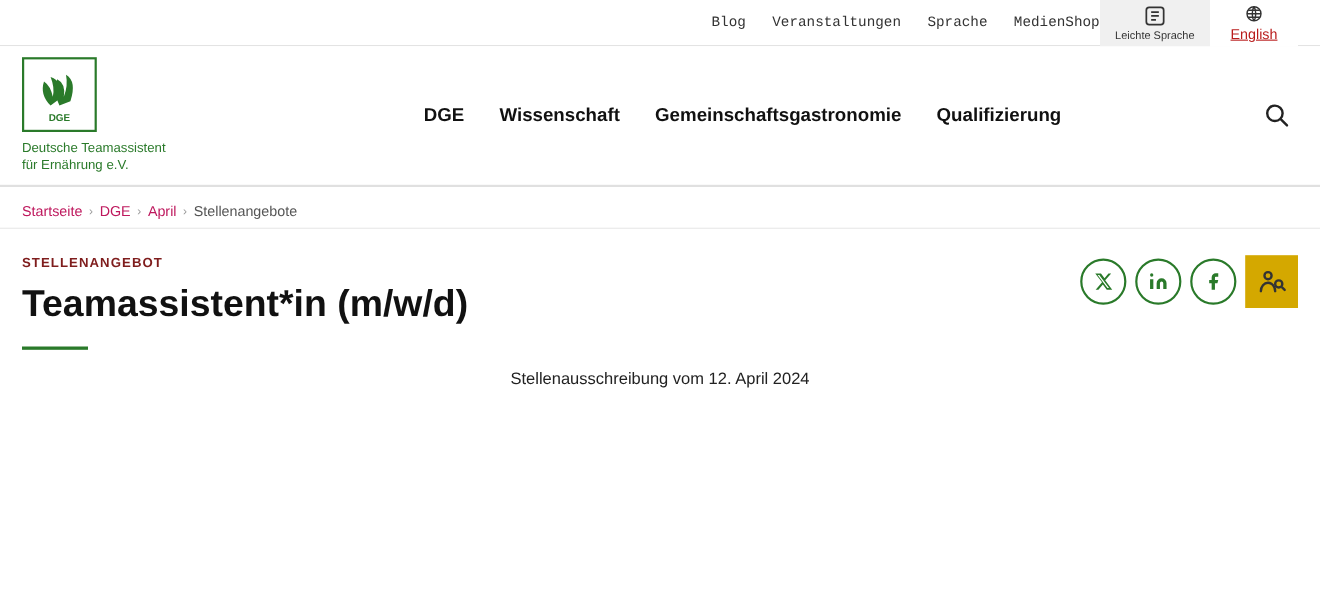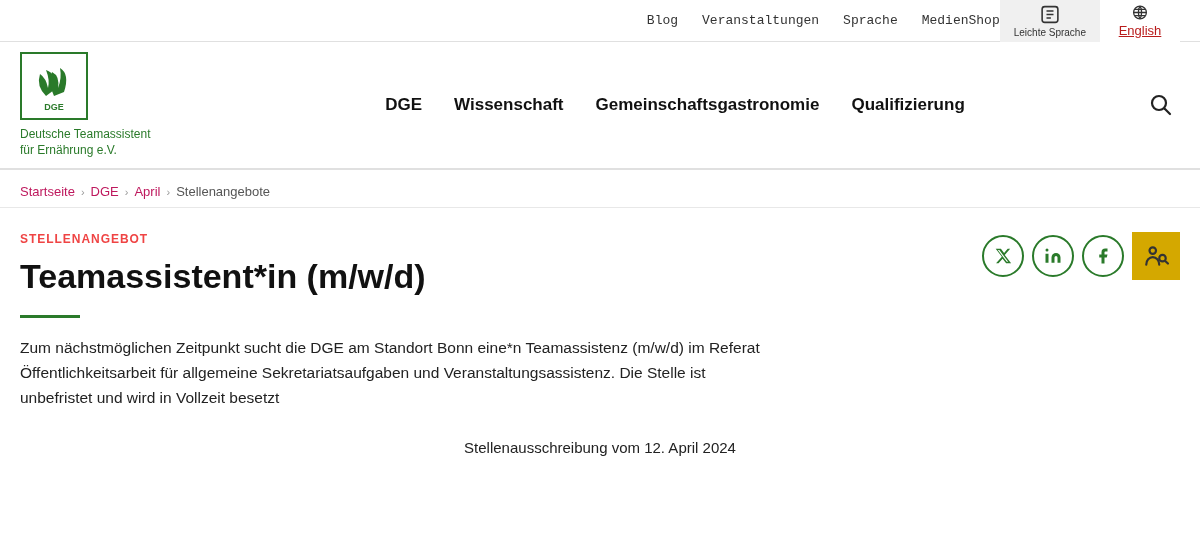--- a/index.html
+++ b/index.html
@@ -142,21 +142,21 @@
     
     .page-content {
       padding: 24px 20px 24px 20px;
       max-width: 1200px;
       position: relative;
     }
     .category-label {
       font-size: 12px;
       font-weight: 700;
       letter-spacing: 0.08em;
-      color: #ef4444;
+      color: #7f1d1d;
       margin-bottom: 10px;
       text-transform: uppercase;
     }
     .page-title {
       font-size: 34px;
       font-weight: 800;
       color: #111;
       margin-bottom: 18px;
       line-height: 1.2;
     }
@@ -317,15 +317,14 @@
         <path d="M3 20c0-4 2.7-7 6-7s6 3 6 7"></path>
         <circle cx="18" cy="14" r="3"></circle>
         <line x1="21" y1="17" x2="23" y2="19"></line>
       </svg>
     </button>
   </div>
 
   <div class="category-label">STELLENANGEBOT</div>
   <h1 class="page-title">Teamassistent*in (m/w/d)</h1>
   <div class="title-underline"></div>
-  <p class="intro-text">Zum nächstmöglichen Zeitpunkt sucht die DGE am Standort Bonn eine*n Teamassistenz (m/w/d) im Referat Öffentlichkeitsarbeit für allgemeine Sekretariatsaufgaben und Veranstaltungsassistenz. Die Stelle ist unbefristet und wird in Vollzeit besetzt</p>
   <div class="date-line">Stellenausschreibung vom 12. April 2024</div>
 </div>
 
 </body></html>

